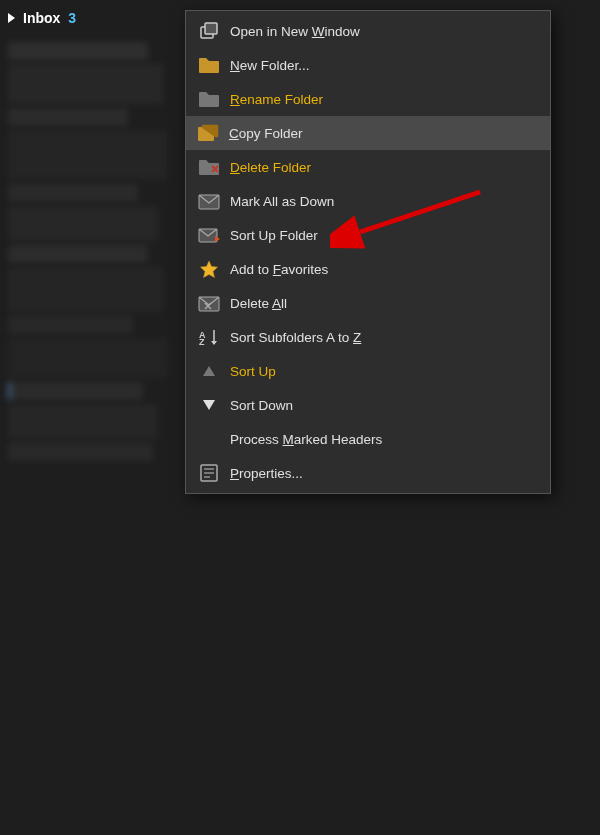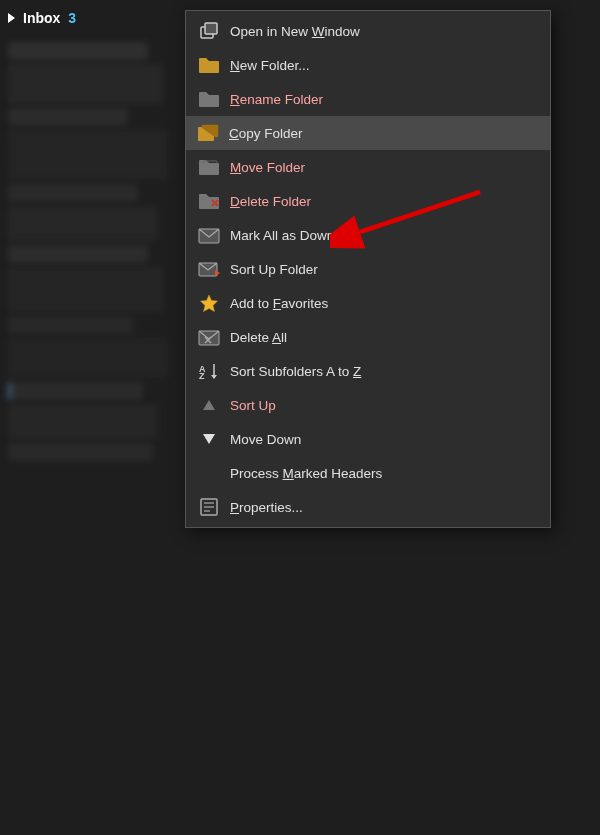--- a/index.html
+++ b/index.html
@@ -87,21 +87,21 @@
       min-height: 34px;
       position: relative;
     }
 
     .menu-item.highlighted {
       background: #4a4a4a;
       padding-left: 11px;
     }
 
     .menu-item.disabled {
-      color: #fca5a5;
+      color: #eab308;
       cursor: default;
       align-items: center;
     }
 
     .menu-item.no-icon {
       padding-left: 44px;
       text-align: center;
     }
 
     .menu-icon {
@@ -189,29 +189,20 @@
   <div class="menu-item highlighted">
     <div class="menu-icon">
       <svg width="22" height="20" viewBox="0 0 22 20">
         <path d="M1 7 L1 17 Q1 18 2 18 L16 18 Q17 18 17 17 L17 8 Q17 7 16 7 L9 7 L7 5 Q6.5 4 6 4 L2 4 Q1 4 1 5 Z" fill="#c8952a"></path>
         <path d="M5 5 L5 3 Q5 2 6 2 L20 2 Q21 2 21 3 L21 13 Q21 14 20 14 L18 14" fill="#a07010" stroke="#a07010" stroke-width="0.5"></path>
       </svg>
     </div>
     <span><span class="underline-char">C</span>opy Folder</span>
   </div>
 
-  <div class="menu-item disabled">
-    <div class="menu-icon">
-      <svg width="22" height="18" viewBox="0 0 22 18">
-        <path d="M1 5 L1 16 Q1 17 2 17 L20 17 Q21 17 21 16 L21 6 Q21 5 20 5 L11 5 L9 3 Q8.5 2 8 2 L2 2 Q1 2 1 3 Z" fill="#777"></path>
-        <path d="M5 6 L5 4 Q5 3 6 3 L18 3 Q19 3 19 4 L19 6" fill="none" stroke="#666" stroke-width="1"></path>
-      </svg>
-    </div>
-    <span><span class="underline-char">M</span>ove Folder</span>
-  </div>
 
   <div class="menu-item disabled">
     <div class="menu-icon">
       <svg width="22" height="18" viewBox="0 0 22 18">
         <path d="M1 5 L1 16 Q1 17 2 17 L20 17 Q21 17 21 16 L21 6 Q21 5 20 5 L11 5 L9 3 Q8.5 2 8 2 L2 2 Q1 2 1 3 Z" fill="#777"></path>
         <line x1="14" y1="8" x2="20" y2="14" stroke="#c0392b" stroke-width="2"></line>
         <line x1="20" y1="8" x2="14" y2="14" stroke="#c0392b" stroke-width="2"></line>
       </svg>
     </div>
     <span><span class="underline-char">D</span>elete Folder</span>
@@ -279,21 +270,21 @@
     </div>
     <span>Sort Up</span>
   </div>
 
   <div class="menu-item">
     <div class="menu-icon">
       <svg width="14" height="14" viewBox="0 0 14 14">
         <polygon points="7,12 13,2 1,2" fill="#e0e0e0"></polygon>
       </svg>
     </div>
-    <span>Move Down</span>
+    <span>Sort Down</span>
   </div>
 
   <div class="menu-item no-icon">
     <span>Process <span class="underline-char">M</span>arked Headers</span>
   </div>
 
   <div class="menu-item">
     <div class="menu-icon">
       <svg width="20" height="20" viewBox="0 0 20 20">
         <rect x="2" y="2" width="16" height="16" rx="1" fill="none" stroke="#aaa" stroke-width="1.5"></rect>

